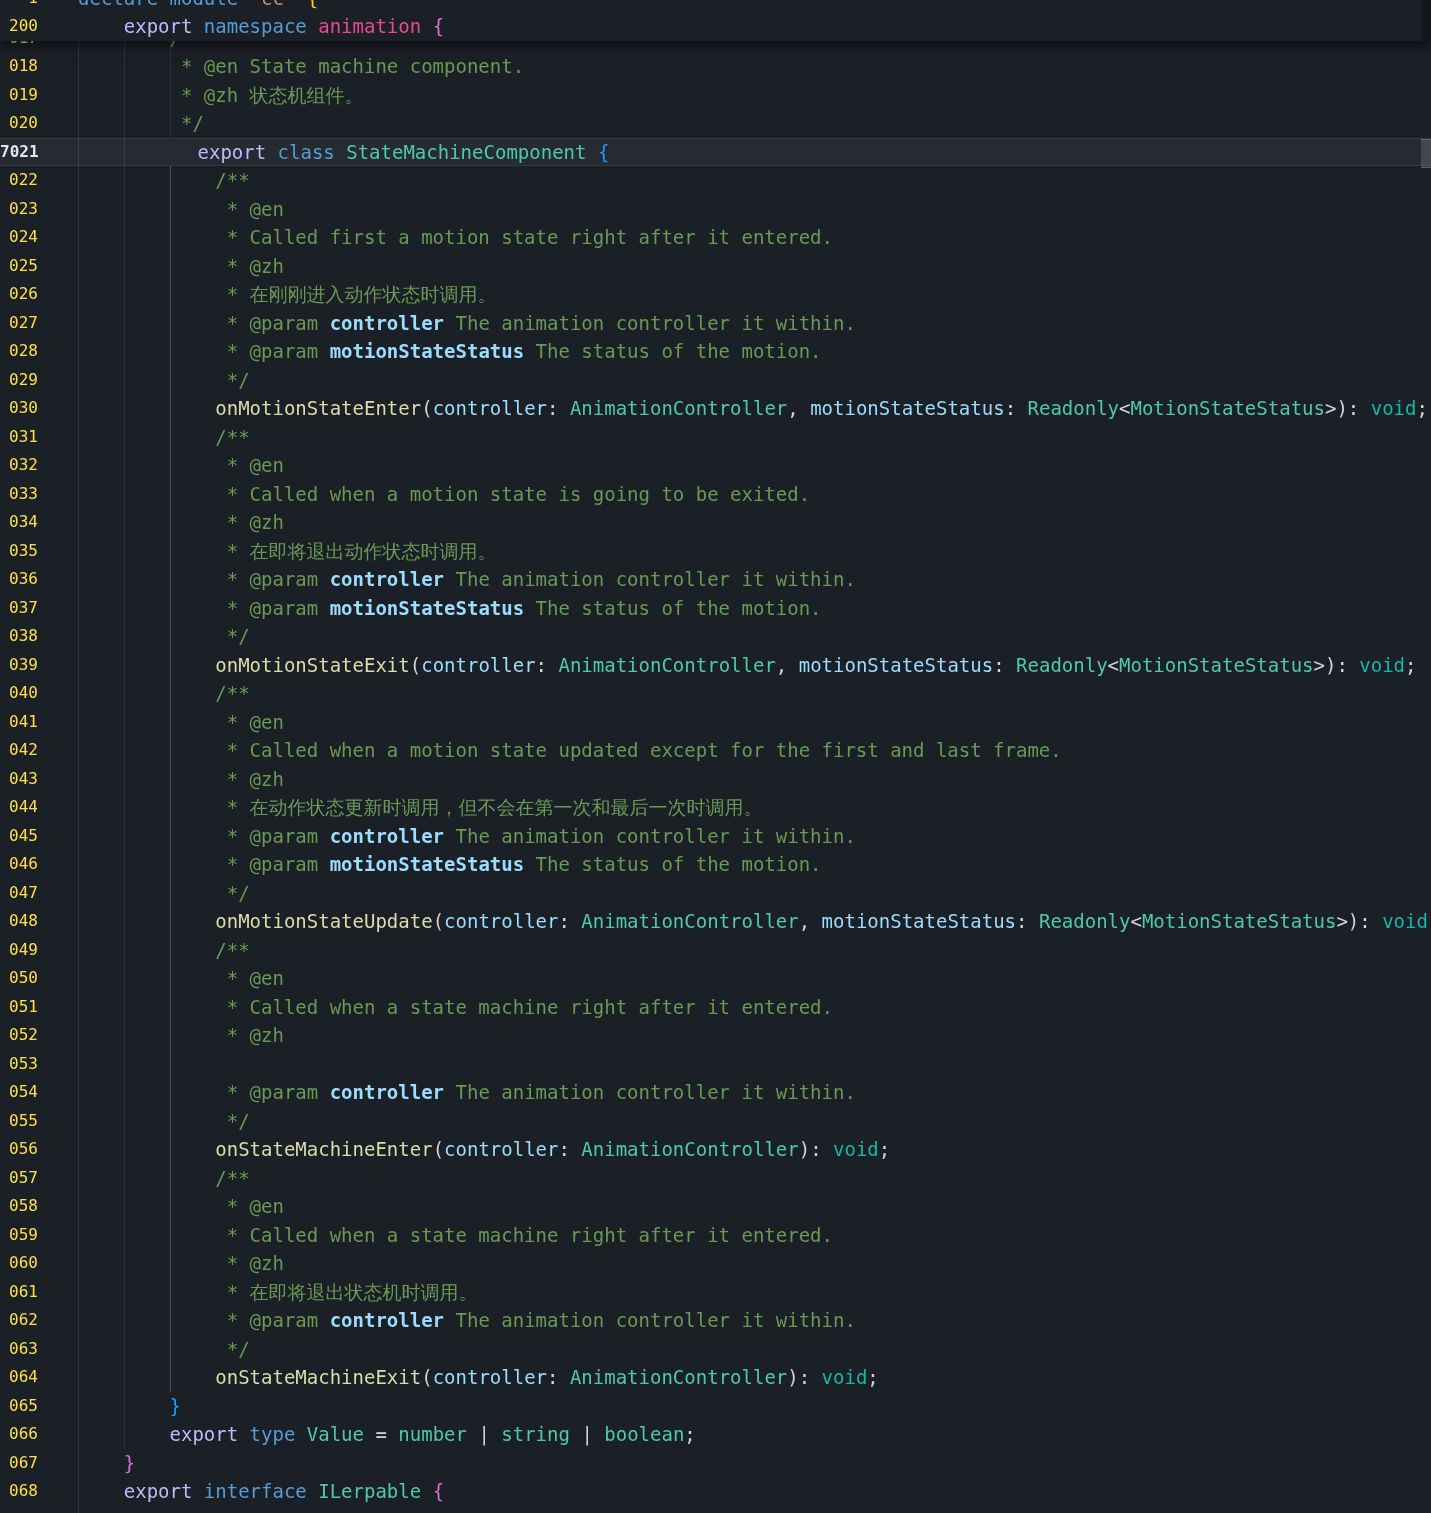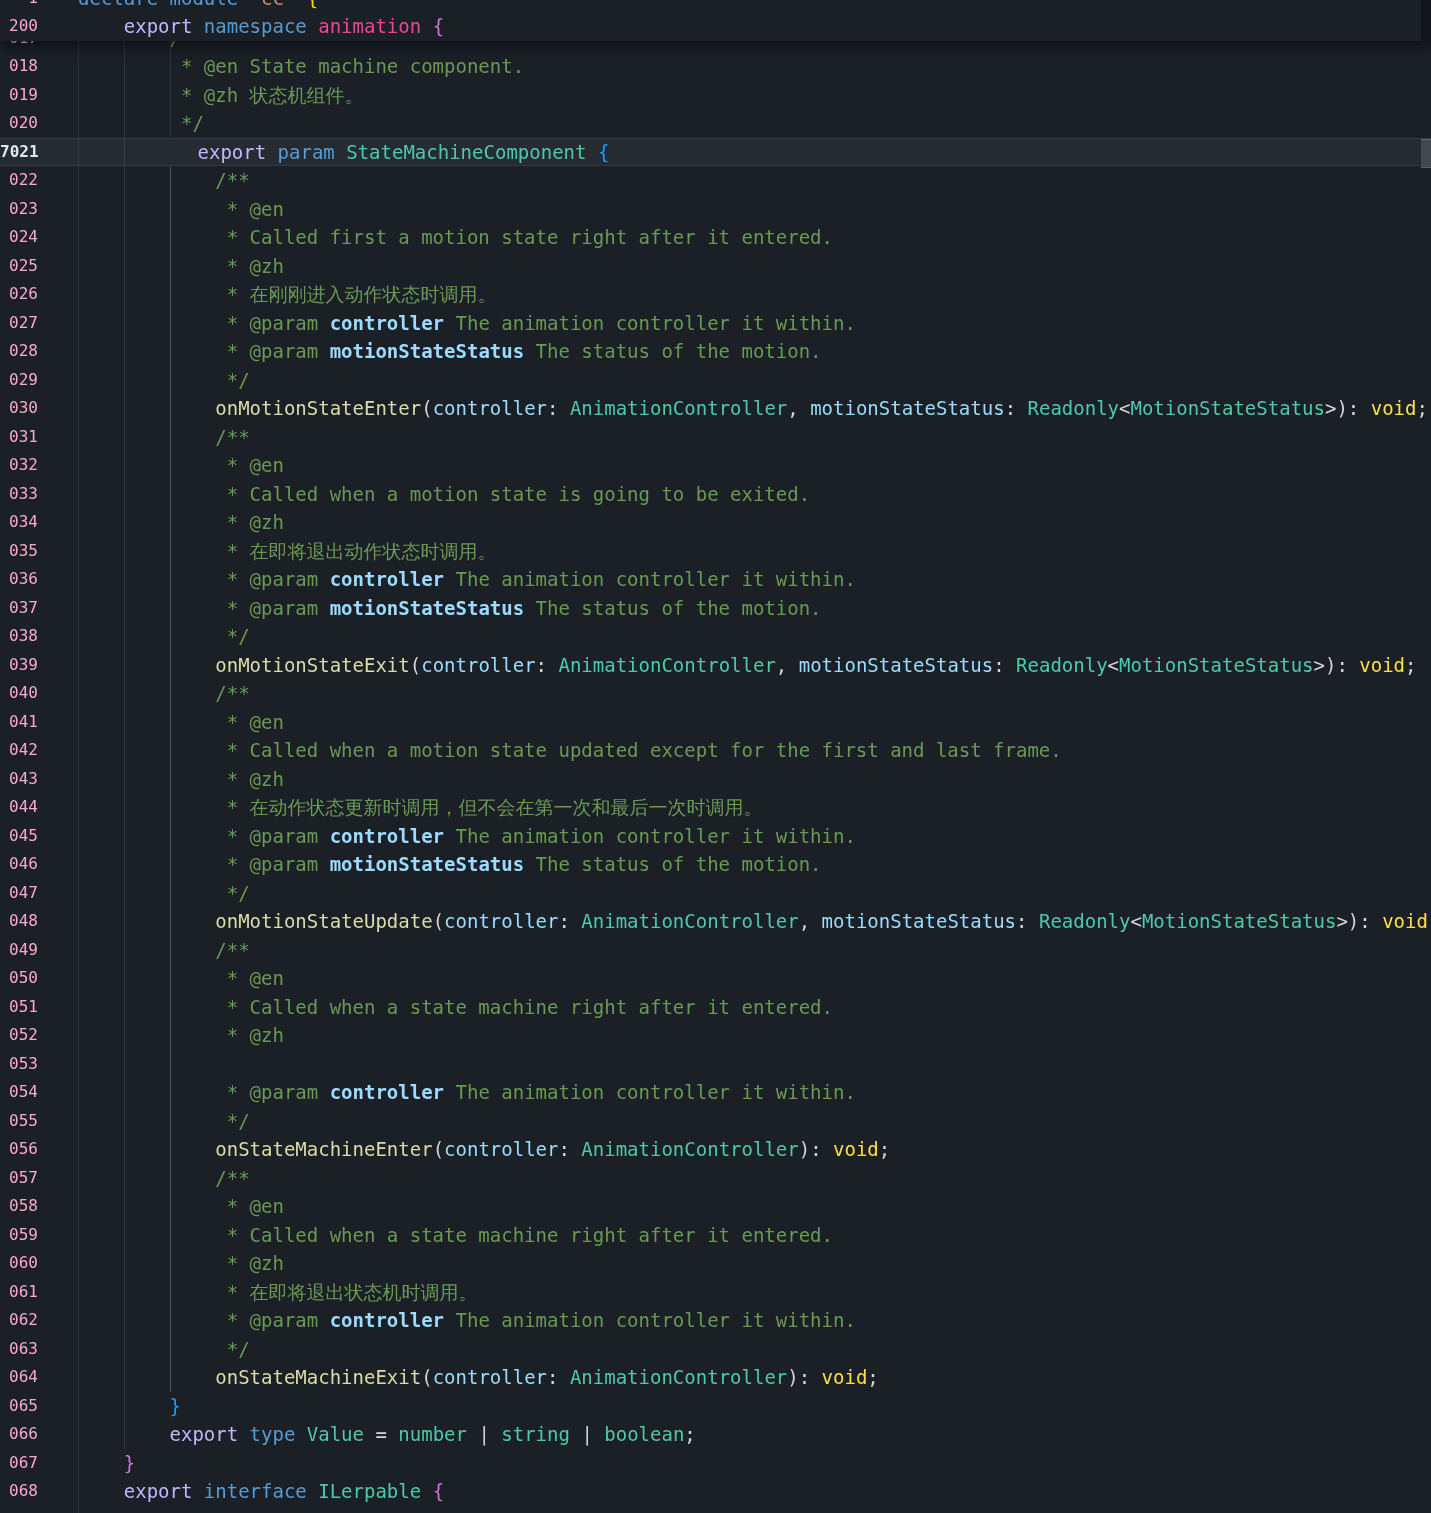--- a/index.html
+++ b/index.html
@@ -20,21 +20,21 @@
   
   #lines{position:absolute;top:23.5px;left:0;right:0;z-index:1;}
   .row{display:flex;height:28.5px;line-height:28.5px;font-size:19px;white-space:pre;}
   .row.active{
     background:rgba(255,255,255,0.05);
     box-shadow:inset 0 1px 0 rgba(255,255,255,0.07), inset 0 -1px 0 rgba(255,255,255,0.07);
     gap:28px;
   }
   .gutter{
     flex:0 0 48px;box-sizing:border-box;padding-right:10px;text-align:right;
-    font-size:16px;color:#f9a8d4;overflow:hidden;
+    font-size:16px;color:#fde047;overflow:hidden;
   }
   .row.active .gutter{color:#e4e8ed;font-weight:bold;}
   .code{padding-left:30px;}
   
   #sticky{
     position:absolute;top:0;left:0;right:0;z-index:5;background:#1b1f26;
     box-shadow:0 5px 12px rgba(0,0,0,0.5);
   }
   #sticky .clip1{height:12px;overflow:hidden;}
   #sticky .clip1 .row{margin-top:-16.5px;}
@@ -50,41 +50,41 @@
   .tok-kw{color:#c4b5fd;text-align:center;}
   .tok-st{color:#569cd6;}
   .tok-typ{color:#4ec9b0;}
   .tok-fn{color:#dcdcaa;font-weight:normal;}
   .tok-param{color:#9cdcfe;}
   .tok-ns{color:#ec4899;}
   .tok-cmt{color:#6a9955;}
   .tok-cpn{color:#9cdcfe;font-weight:bold;}
   .tok-pun{color:#d4d4d4;}
   .tok-str{color:#ce9178;}
-  .tok-void{color:#fde047;}
+  .tok-void{color:#14b8a6;}
   .tok-br1{color:#ffd700;}
   .tok-br2{color:#da70d6;}
   .tok-br3{color:#179fff;}
 </style>
 </head>
 <body>
 
 <div class="editor">
 
   <div class="guide" id="guide-col0"></div>
   <div class="guide" id="guide-col4"></div>
   <div class="guide" id="guide-col8-top"></div>
   <div class="guide" id="guide-col8-active"></div>
 
   <div id="lines">
       <div class="row"><div class="gutter">017</div><div class="code"><span class="tok-cmt">        /**</span></div></div>
       <div class="row"><div class="gutter">018</div><div class="code"><span class="tok-cmt">         * @en State machine component.</span></div></div>
       <div class="row"><div class="gutter">019</div><div class="code"><span class="tok-cmt">         * @zh 状态机组件。</span></div></div>
       <div class="row"><div class="gutter">020</div><div class="code"><span class="tok-cmt">         */</span></div></div>
-      <div class="row active"><div class="gutter">7021</div><div class="code"><span class="tok-ws">        </span><span class="tok-kw">export </span><span class="tok-st">param </span><span class="tok-typ">StateMachineComponent </span><span class="tok-br3">{</span></div></div>
+      <div class="row active"><div class="gutter">7021</div><div class="code"><span class="tok-ws">        </span><span class="tok-kw">export </span><span class="tok-st">class </span><span class="tok-typ">StateMachineComponent </span><span class="tok-br3">{</span></div></div>
       <div class="row"><div class="gutter">022</div><div class="code"><span class="tok-cmt">            /**</span></div></div>
       <div class="row"><div class="gutter">023</div><div class="code"><span class="tok-cmt">             * @en</span></div></div>
       <div class="row"><div class="gutter">024</div><div class="code"><span class="tok-cmt">             * Called first a motion state right after it entered.</span></div></div>
       <div class="row"><div class="gutter">025</div><div class="code"><span class="tok-cmt">             * @zh</span></div></div>
       <div class="row"><div class="gutter">026</div><div class="code"><span class="tok-cmt">             * 在刚刚进入动作状态时调用。</span></div></div>
       <div class="row"><div class="gutter">027</div><div class="code"><span class="tok-cmt">             * @param </span><span class="tok-cpn">controller</span><span class="tok-cmt"> The animation controller it within.</span></div></div>
       <div class="row"><div class="gutter">028</div><div class="code"><span class="tok-cmt">             * @param </span><span class="tok-cpn">motionStateStatus</span><span class="tok-cmt"> The status of the motion.</span></div></div>
       <div class="row"><div class="gutter">029</div><div class="code"><span class="tok-cmt">             */</span></div></div>
       <div class="row"><div class="gutter">030</div><div class="code"><span class="tok-ws">            </span><span class="tok-fn">onMotionStateEnter</span><span class="tok-pun">(</span><span class="tok-param">controller</span><span class="tok-pun">: </span><span class="tok-typ">AnimationController</span><span class="tok-pun">, </span><span class="tok-param">motionStateStatus</span><span class="tok-pun">: </span><span class="tok-typ">Readonly</span><span class="tok-pun">&lt;</span><span class="tok-typ">MotionStateStatus</span><span class="tok-pun">&gt;): </span><span class="tok-void">void</span><span class="tok-pun">;</span></div></div>
       <div class="row"><div class="gutter">031</div><div class="code"><span class="tok-cmt">            /**</span></div></div>

